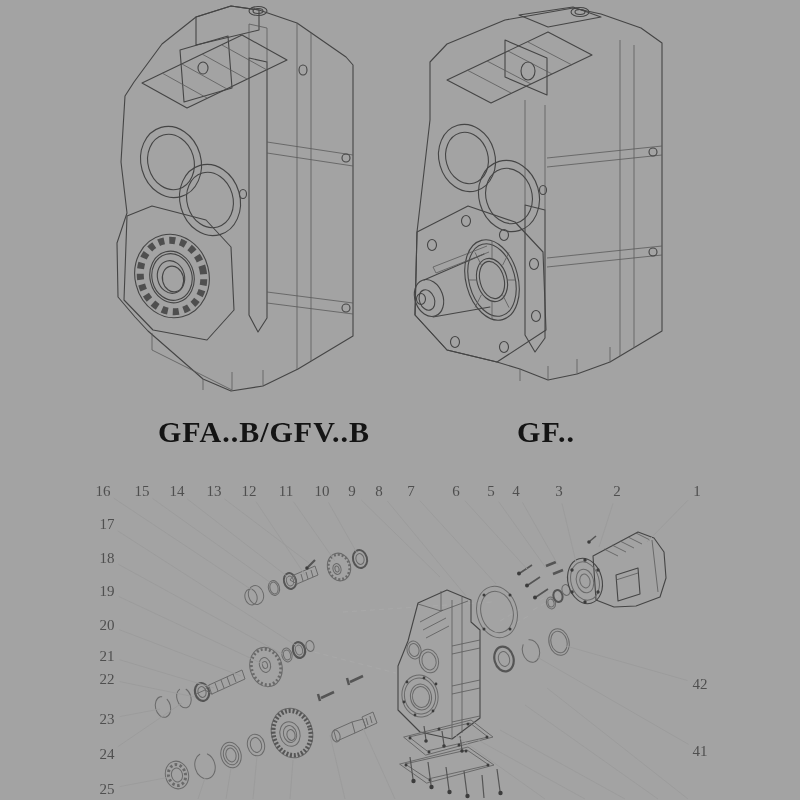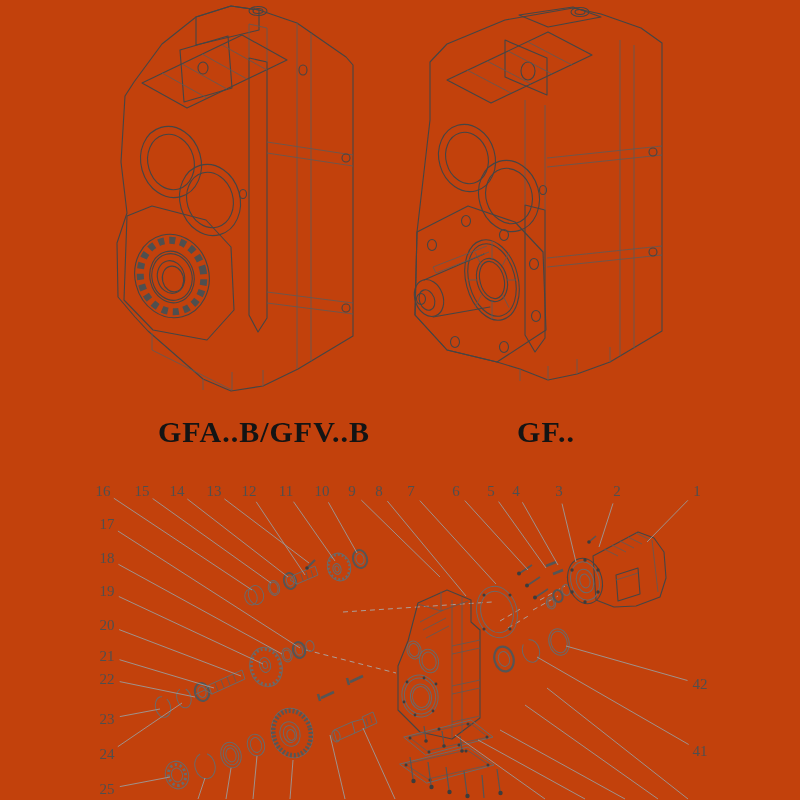--- a/index.html
+++ b/index.html
@@ -1,16 +1,16 @@
 <!DOCTYPE html>
 <html><head>
 <meta charset="utf-8">
 <style>
   html,body{margin:0;padding:0;background:#ffffff;}
-  .page{position:relative;width:800px;height:800px;background:#c2410c;overflow:hidden;
+  .page{position:relative;width:800px;height:800px;background:#a3a3a3;overflow:hidden;
         font-family:"Liberation Serif", serif;text-align:right;}
   svg{position:absolute;left:0;top:0;}
   .outline{stroke:#454545;stroke-width:1.1;fill:none;stroke-linejoin:round;stroke-linecap:round;}
   .thin{stroke:#5a5a5a;stroke-width:0.8;fill:none;}
   .part{stroke:#6a6a6a;stroke-width:1;fill:none;stroke-linecap:round;}
   .dark{stroke:#555555;fill:none;}
   .fillhead{fill:#3c3c3c;stroke:none;}
   .dash{stroke:#a9a9a9;stroke-width:0.9;fill:none;stroke-dasharray:5 4;}
   .leader-trunc{stroke:#9b9b9b;stroke-width:0.9;fill:none;}
   .figlabel{font-family:"Liberation Serif", serif;font-weight:bold;font-size:30px;

